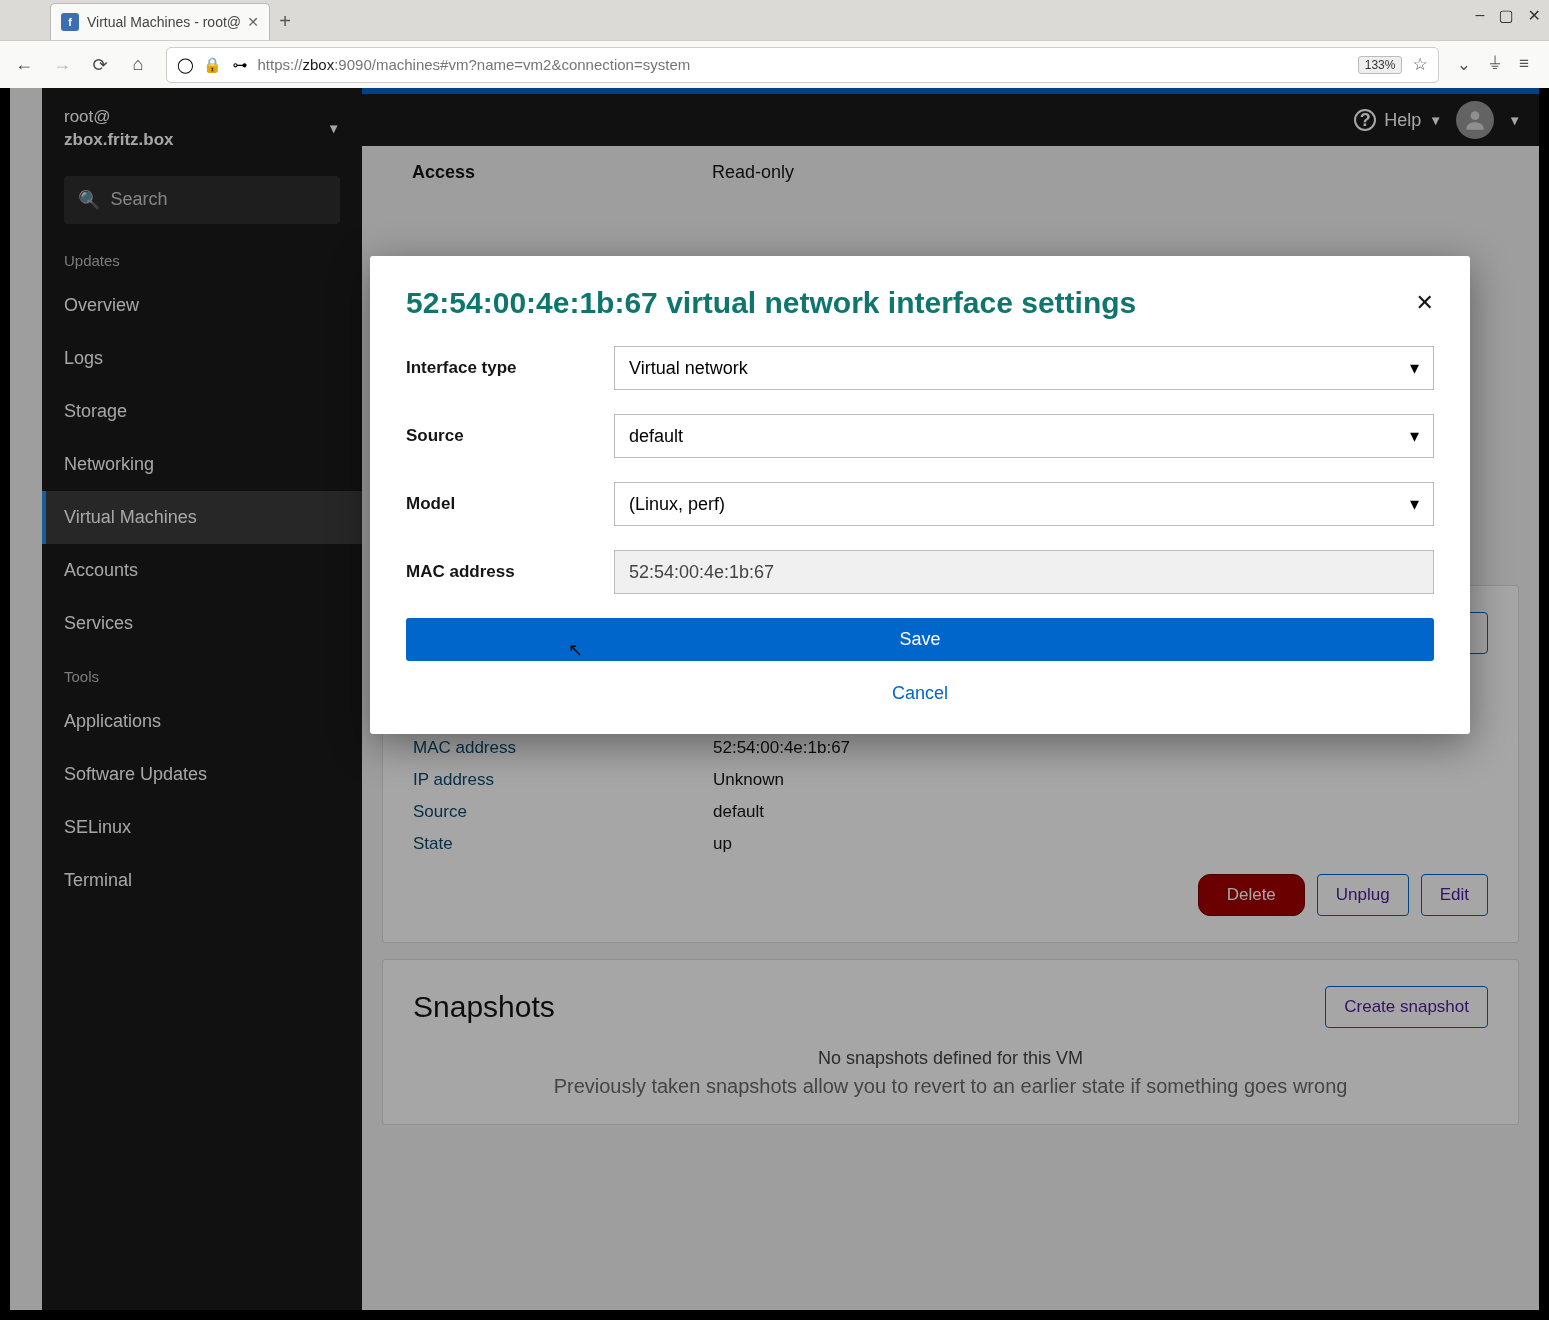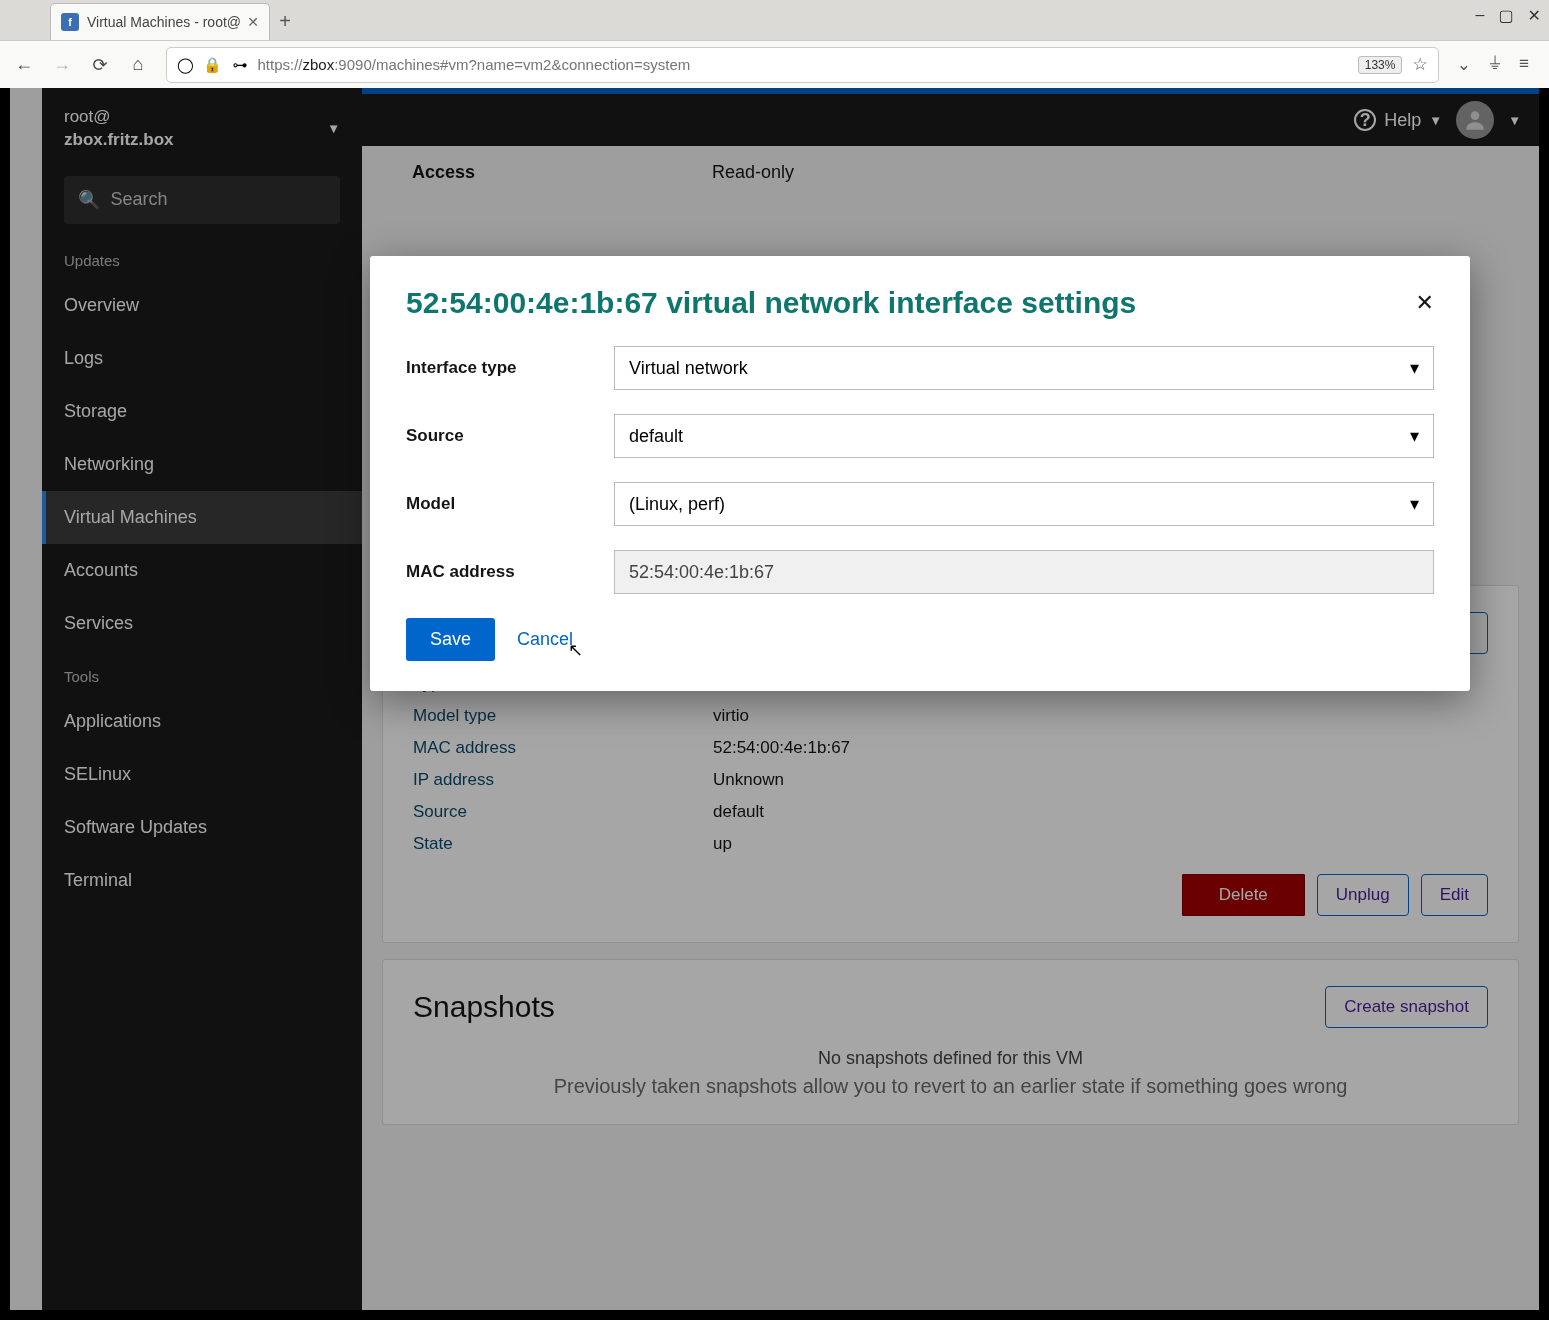--- a/index.html
+++ b/index.html
@@ -43,39 +43,39 @@
 
 .content { flex:1; background:#f3f3f3; padding:10px 20px 20px; overflow:auto; color:#151515; }
 .card { background:#fff; border:1px solid #ddd; border-radius:3px; padding:26px 30px; margin-top:16px; }
 .card-head { display:flex; align-items:center; justify-content:space-between; margin-bottom:20px; }
 .card-title { font-size:30px; font-weight:400; }
 .btn-outline { border:1px solid #06c; color:#4c1d95; background:#fff; padding:10px 18px; font-size:17px; border-radius:4px; cursor:pointer; }
 .card dl { display:grid; grid-template-columns:300px 1fr; row-gap:12px; font-size:17px; }
 .card dt { font-weight:400; color:#0c4a6e; }
 .card dd { color:#151515; }
 .card .actions { display:flex; justify-content:flex-end; gap:12px; margin-top:20px; }
-.btn-del { background:#a30000; color:#fff; border:1px solid #7d0000; padding:10px 36px; font-size:17px; border-radius:1px; }
+.btn-del { background:#a30000; color:#fff; border:1px solid #7d0000; padding:10px 28px; font-size:17px; border-radius:12px; }
 .empty { text-align:center; color:#444; font-size:18px; margin-top:14px; }
 .empty .sub { color:#6a6a6a; font-size:20px; margin-top:6px; }
 
 .peek-row { display:grid; grid-template-columns:300px 1fr; font-size:18px; padding:6px 30px; }
 .peek-row dt { font-weight:600; }
 
 
 .overlay { position:absolute; inset:0; background:rgba(0,0,0,0.35); }
 .modal { position:absolute; left:360px; top:168px; width:1100px; background:#fff; border-radius:3px; padding:30px 36px; box-shadow:0 10px 40px rgba(0,0,0,0.4); }
 .modal-head { display:flex; align-items:center; justify-content:space-between; margin-bottom:26px; }
 .modal-title { font-size:30px; font-weight:600; color:#0f766e; }
 .modal-close { font-size:22px; color:#151515; cursor:pointer; }
 .form-row { display:flex; align-items:center; margin-bottom:24px; }
 .form-row label { width:208px; font-size:17px; font-weight:600; color:#151515; }
 .form-row .control { flex:1; }
 .select { width:100%; height:44px; border:1px solid #bbb; background:#fff; display:flex; align-items:center; justify-content:space-between; padding:0 14px; font-size:18px; cursor:pointer; }
 .select.readonly { background:#f0f0f0; color:#444; cursor:default; }
-.modal-actions { display:flex; gap:22px; margin-top:8px; }
+.modal-actions { display:flex; gap:22px; margin-top:8px;flex-direction:column; }
 .btn-primary { background:#06c; color:#fff; border:none; padding:11px 24px; font-size:18px; border-radius:3px; cursor:pointer; }
 .btn-link { background:none; border:none; color:#06c; font-size:18px; cursor:pointer; }
 
 .cursor { position:absolute; left:558px; top:551px; font-size:18px; color:#000; pointer-events:none; }
 </style>
 </head>
 <body>
 
 <div class="browser-chrome">
   <div class="window-controls">
@@ -128,22 +128,22 @@
     <div class="section-label">Updates</div>
     <div class="nav-item">Overview</div>
     <div class="nav-item">Logs</div>
     <div class="nav-item">Storage</div>
     <div class="nav-item">Networking</div>
     <div class="nav-item active">Virtual Machines</div>
     <div class="nav-item">Accounts</div>
     <div class="nav-item">Services</div>
     <div class="section-label">Tools</div>
     <div class="nav-item">Applications</div>
+    <div class="nav-item">Software Updates</div>
     <div class="nav-item">SELinux</div>
-    <div class="nav-item">Software Updates</div>
     <div class="nav-item">Terminal</div>
   </div>
 
   <div class="main">
     <div class="topbar">
       <div class="help">
         <span style="border:2px solid #fff;border-radius:50%;width:22px;height:22px;display:inline-flex;align-items:center;justify-content:center;font-weight:bold;">?</span>
         <span>Help</span>
         <span class="chev">▼</span>
       </div>

